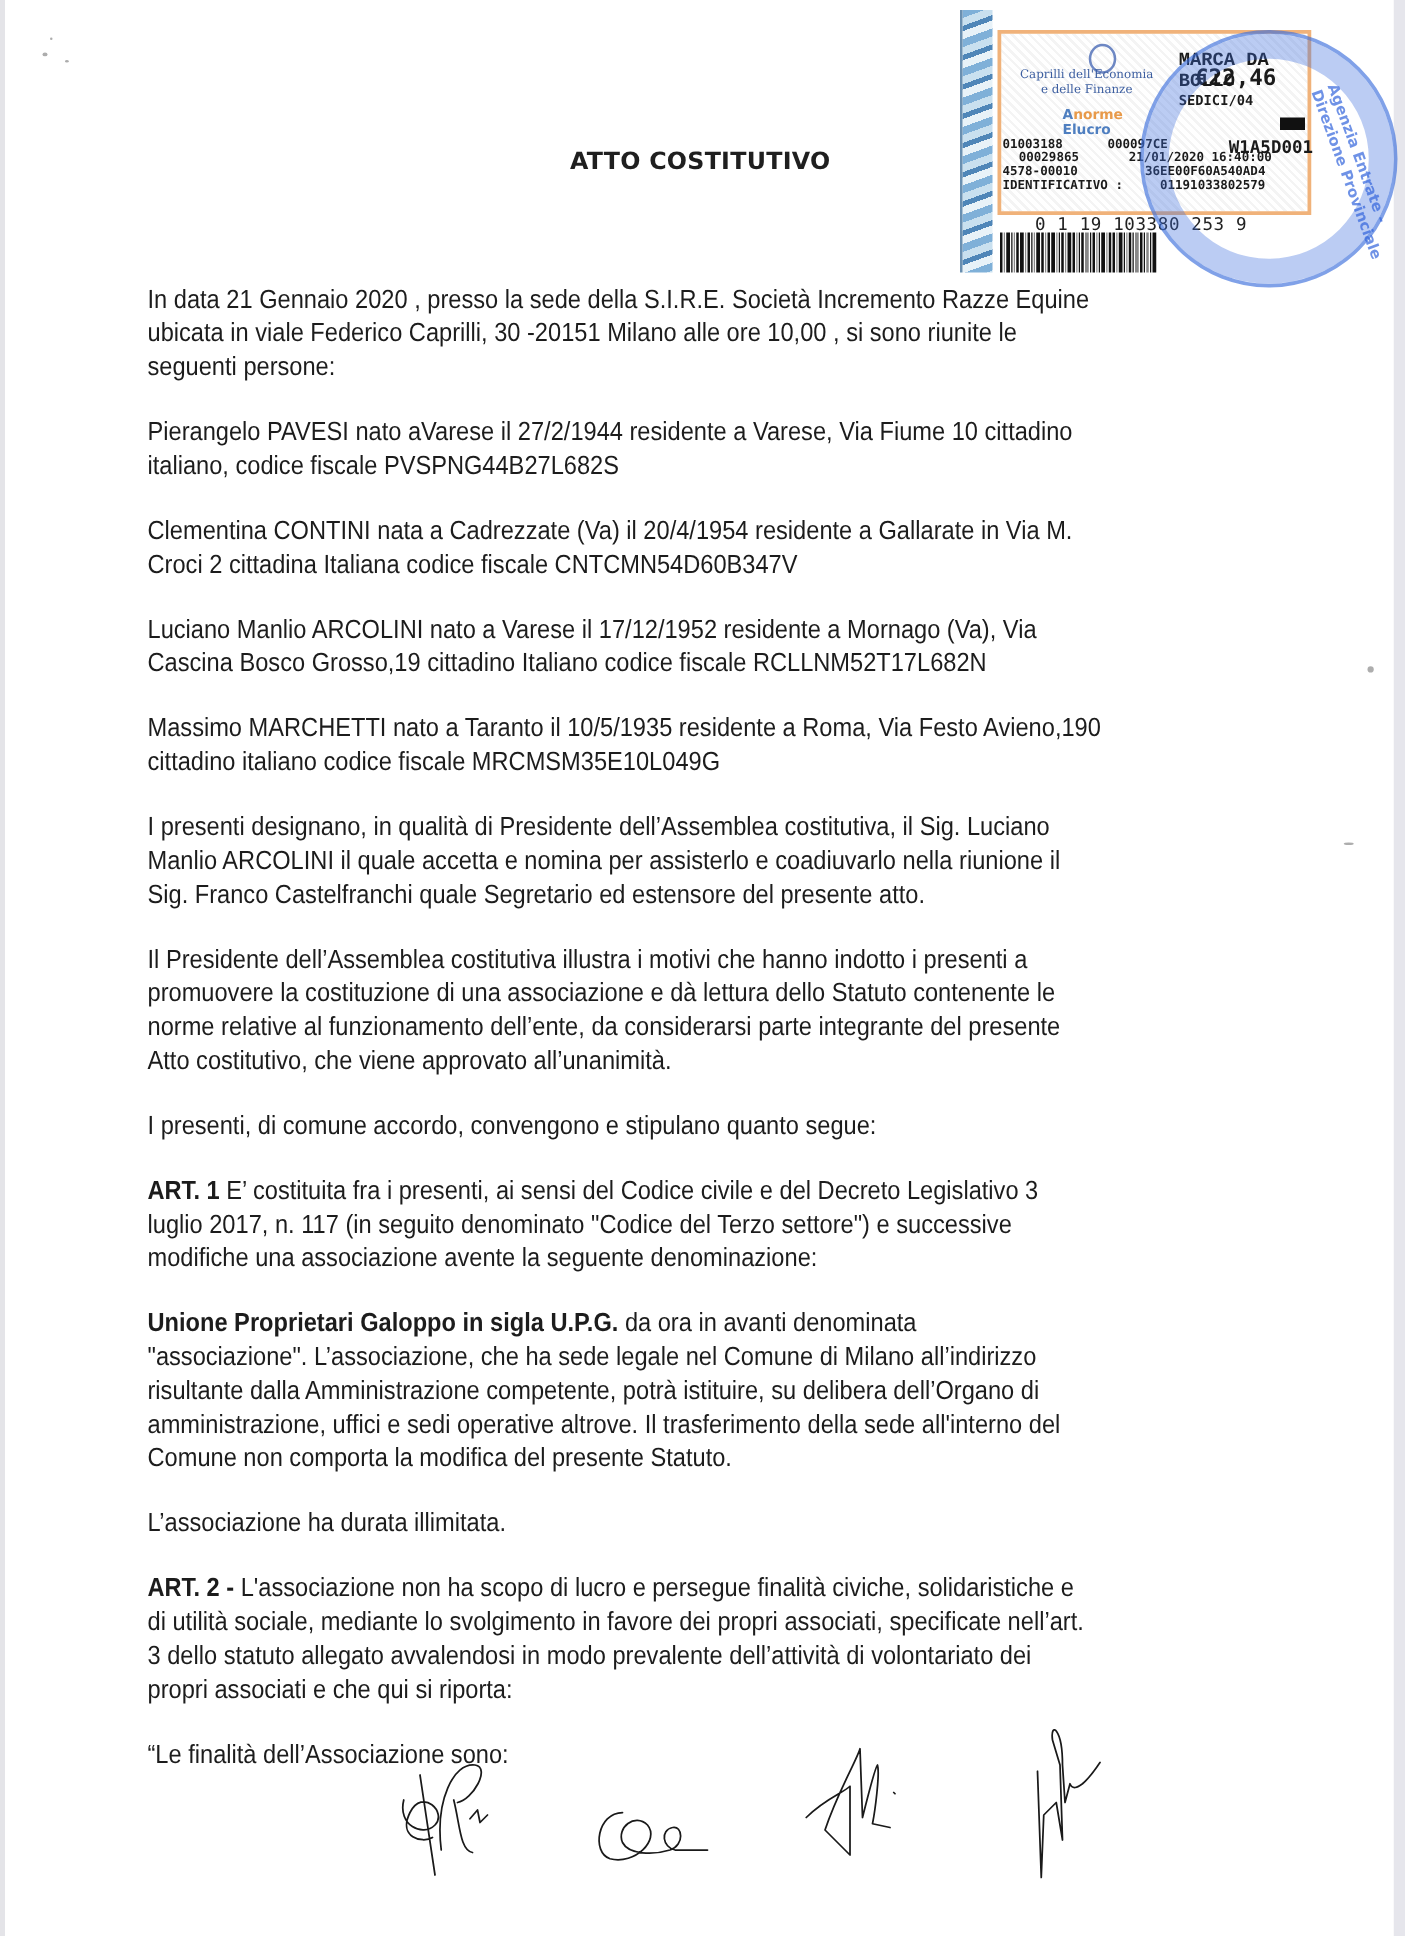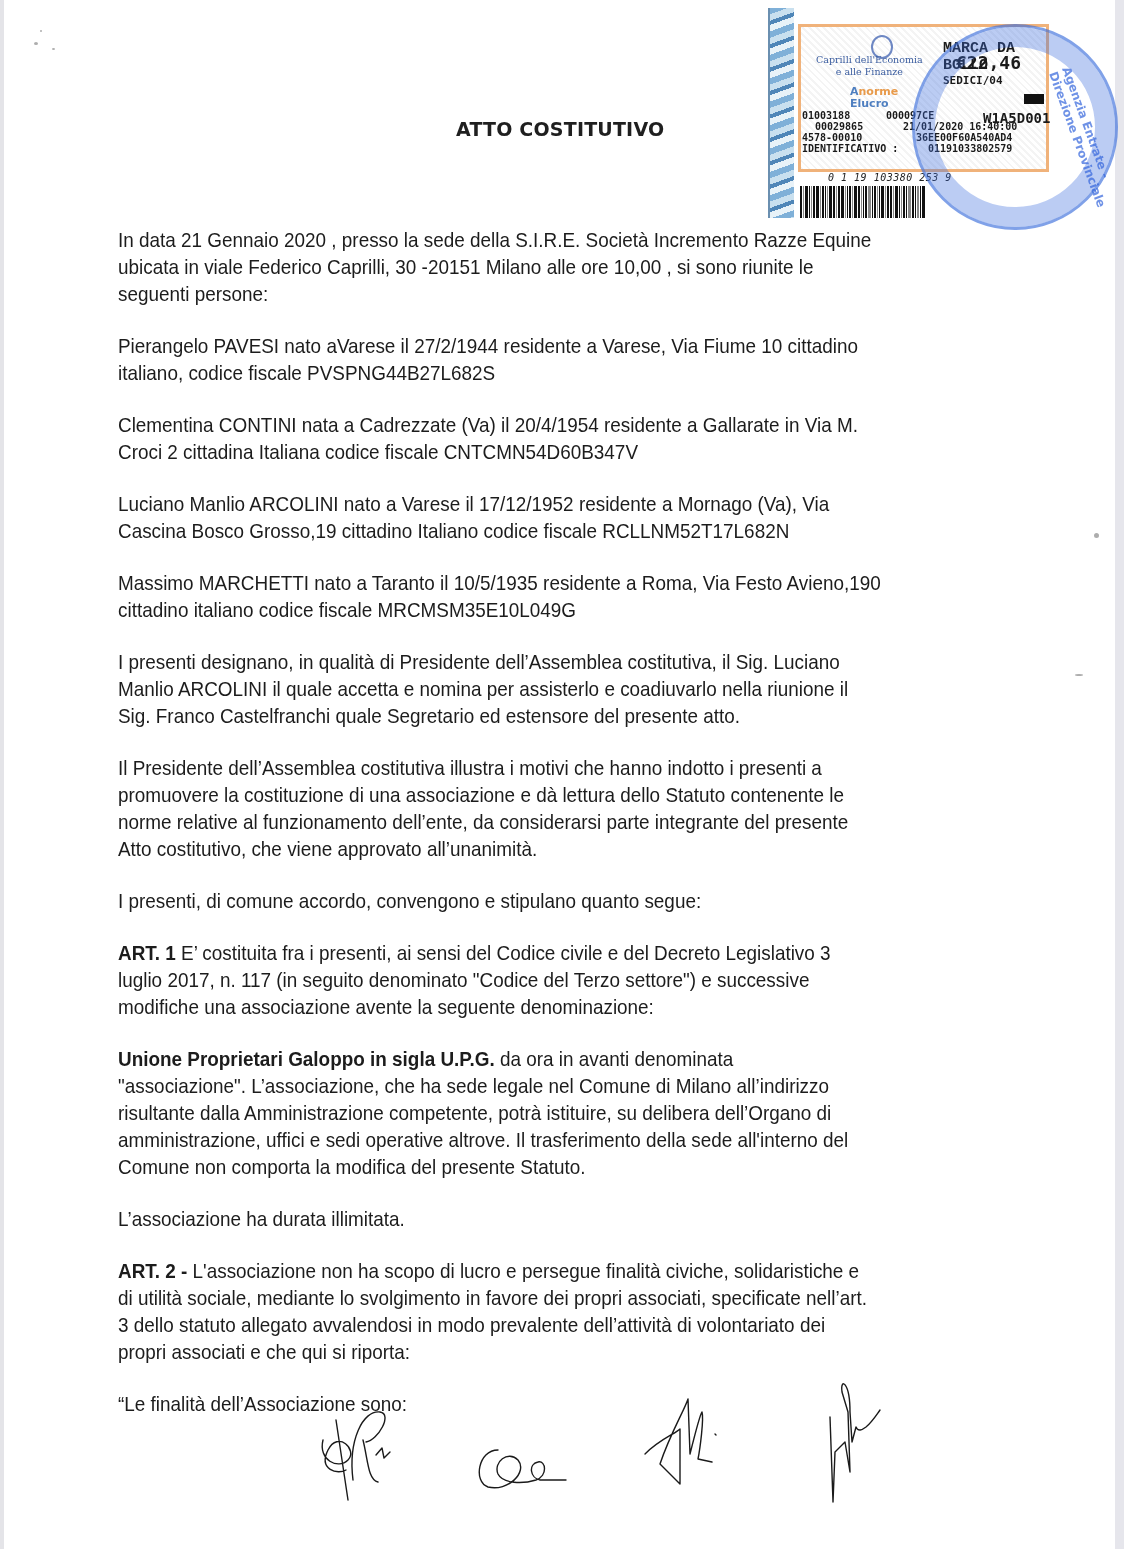--- a/index.html
+++ b/index.html
@@ -40,21 +40,21 @@
     position: absolute; left: 30px; top: 18px; width: 245px; height: 142px;
     border: 3px solid #f0b27a; background:
       repeating-linear-gradient(45deg, #f4f4f4 0 2px, #ffffff 2px 5px);
   }
   .stamp-text { position: absolute; font-family: "DejaVu Sans Mono", monospace; font-weight: bold; color: #1a1a1a; }
   .stamp-ministry { position: absolute; left: 48px; top: 48px; font-family: "DejaVu Serif", serif; font-size: 9.5px; color: #3c5ea0; line-height: 12px; text-align: center; }
   .stamp-emblem { position: absolute; left: 103px; top: 29px; width: 18px; height: 20px; border-radius: 50%; border: 2px solid #4a6ab5; opacity: .8; }
   .stamp-agency { position: absolute; left: 82px; top: 80px; font-family: "DejaVu Sans", sans-serif; font-size: 11px; color: #e89a4a; line-height: 12px; font-weight: bold; }
   .stamp-agency span { color: #4f7fc0; }
   .black-box { position: absolute; left: 256px; top: 88px; width: 20px; height: 10px; background: #111; }
-  .barcode-num { position: absolute; left: 60px; top: 166px; font-family: "DejaVu Sans Mono", monospace; font-size: 10px; color: #222; letter-spacing: 0.5px; font-style: italic; }
+  .barcode-num { position: absolute; left: 60px; top: 166px; font-family: "DejaVu Sans Mono", monospace; font-size: 14px; color: #222; letter-spacing: 0.5px; }
   .barcode { position: absolute; left: 32px; top: 180px; width: 180px; height: 32px; display: flex; align-items: stretch; gap: 1px; }
   .barcode i { display: block; background: #111; }
 
   .seal {
     position: absolute; left: 912px; top: 24px; width: 200px; height: 200px; border-radius: 50%;
     border: 3px solid rgba(60,110,220,.65);
     box-shadow: inset 0 0 0 18px rgba(255,255,255,0), inset 0 0 0 20px rgba(60,110,220,.35);
   }
   .seal-text {
     position: absolute; right: 14px; top: 40px; width: 40px;
@@ -76,21 +76,21 @@
 <div class="speck" style="left:52px;top:48px;width:3px;height:2px;"></div>
 <div class="speck" style="left:1094px;top:533px;width:5px;height:5px;"></div>
 <div class="speck" style="left:1075px;top:674px;width:8px;height:2px;"></div>
 
 <div class="stamp">
   <div class="holo"></div>
   <div class="stamp-frame"></div>
   <div class="stamp-emblem"></div>
   <div class="stamp-ministry">
     <div>Caprilli dell'Economia</div>
-    <div>e alle Finanze</div>
+    <div>e delle Finanze</div>
   </div>
   <div class="stamp-agency">
     <div><span>A</span><span style="color:#e89a4a">norme</span></div>
     <div><span>E</span><span>lucro</span></div>
   </div>
   <div class="stamp-text" style="left:175px;top:34px;font-size:15px;font-family:Liberation Mono, monospace;">MARCA DA BOLLO</div>
   <div class="stamp-text" style="left:188px;top:46px;font-size:18px;">€22,46</div>
   <div class="stamp-text" style="left:175px;top:68px;font-size:11px;">SEDICI/04</div>
   <div class="black-box"></div>
 

